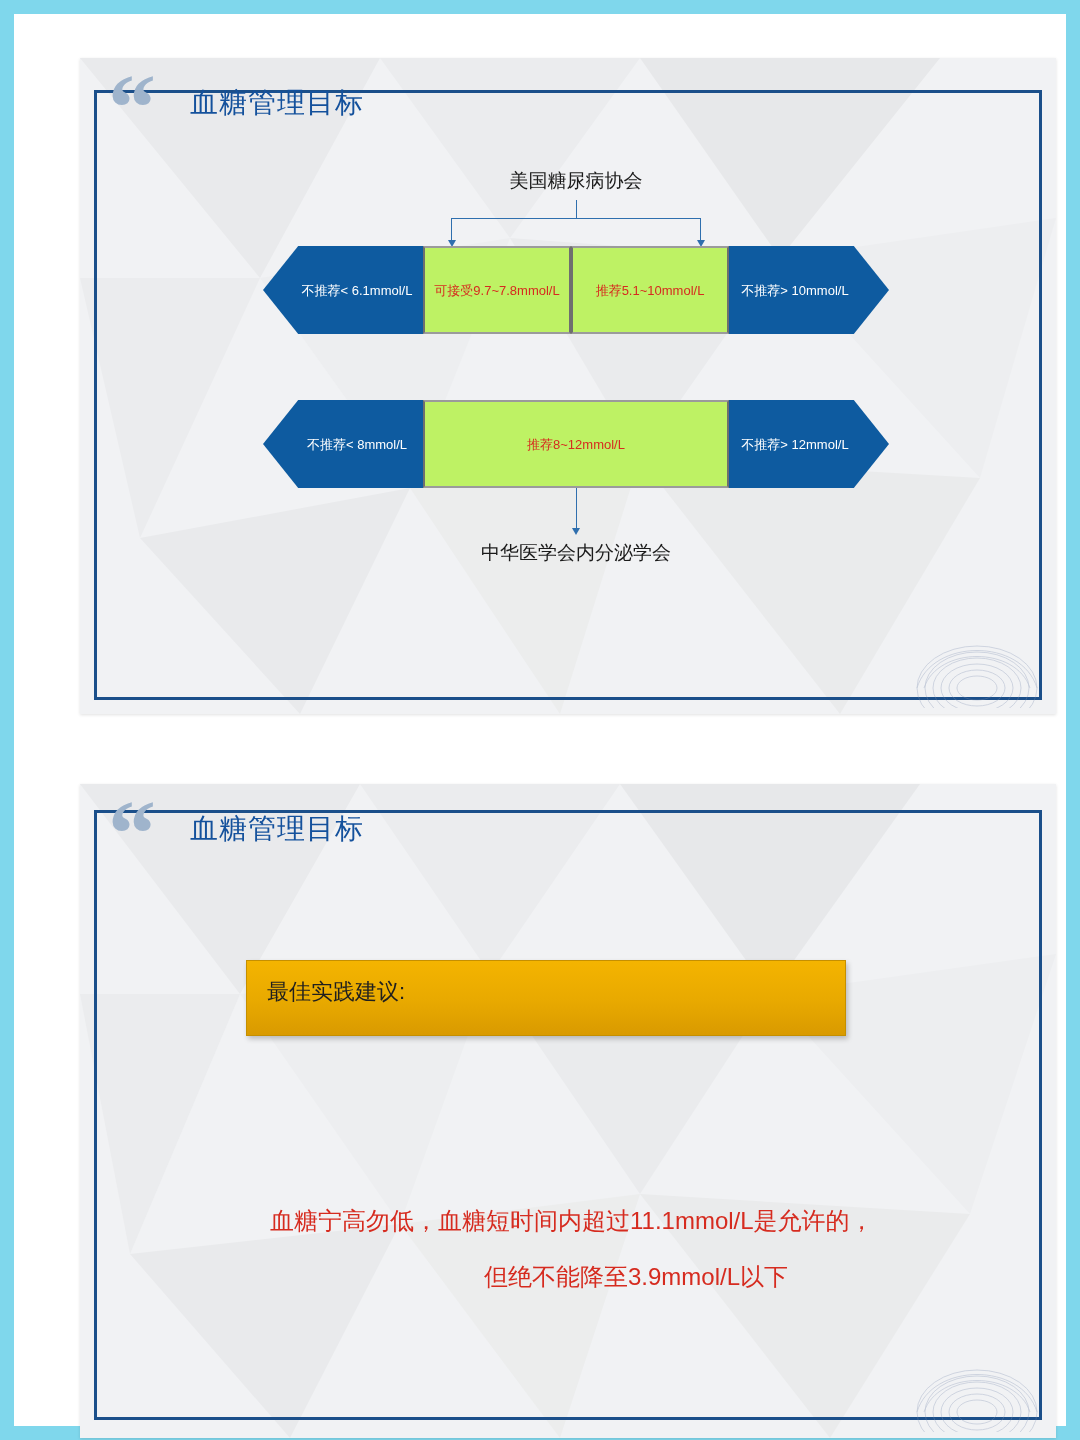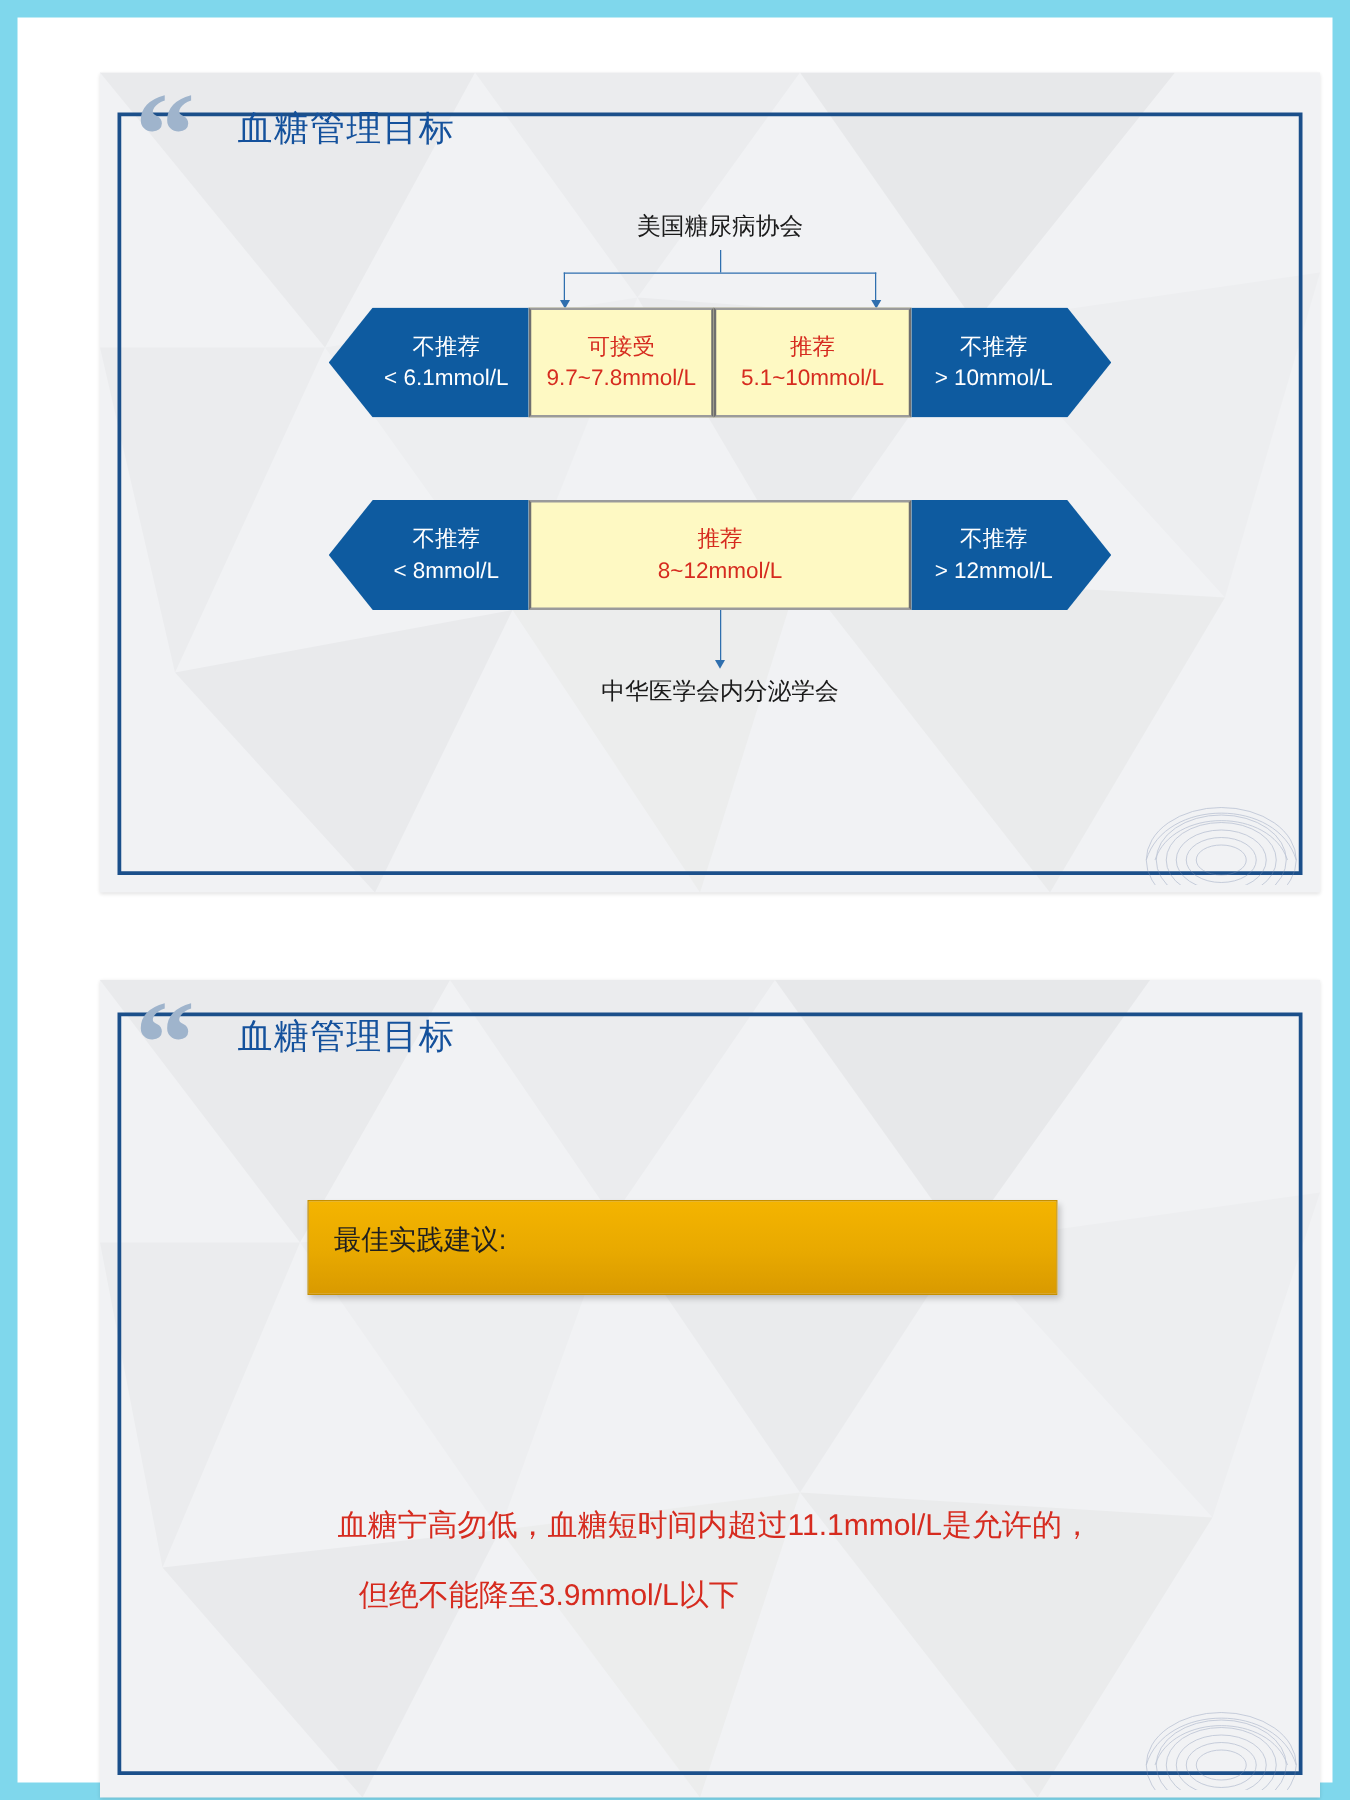--- a/index.html
+++ b/index.html
@@ -144,44 +144,44 @@
     width: 626px;
     height: 88px;
   }
   .bar-row {
     display: flex;
     height: 88px;
     align-items: stretch;
   }
   .seg {
     display: flex;
-    flex-direction: column;
+    flex-direction: row;
     justify-content: center;
     align-items: center;
     text-align: center;
-    font-size: 18px;
+    font-size: 13px;
     line-height: 25px;
     box-sizing: border-box;
   }
   .seg.left-arrow {
     width: 160px;
     background: #0e5ba0;
     color: #ffffff;
     clip-path: polygon(22% 0, 100% 0, 100% 100%, 22% 100%, 0 50%);
     padding-left: 28px;
   }
   .seg.right-arrow {
     width: 160px;
     background: #0e5ba0;
     color: #ffffff;
     clip-path: polygon(0 0, 78% 0, 100% 50%, 78% 100%, 0 100%);
     padding-right: 28px;
   }
   .seg.mid {
-    background: #fef9c3;
+    background: #bef264;
     color: #d62b1f;
     border-left: 2px solid #6f6f6f;
     border-right: 2px solid #6f6f6f;
     border-top: 2px solid #9b9b9b;
     border-bottom: 2px solid #9b9b9b;
     justify-content: center;
   }
   .seg.mid-wide { flex: 1; }
   .seg .l1 { }
   .seg .l2 { }
@@ -250,21 +250,21 @@
     left: 190px;
     top: 420px;
     width: 700px;
   }
   .note-line {
     font-size: 24px;
     color: #d62b1f;
     line-height: 34px;
     margin-bottom: 22px;
   }
-  .note-line.indent { margin-left: 17px; }
+  .note-line.indent { margin-left: 32px; text-align: center; }
 
   
   .swirl {
     position: absolute;
     right: 4px;
     bottom: 6px;
     width: 150px;
     height: 90px;
     opacity: 0.55;
     pointer-events: none;

